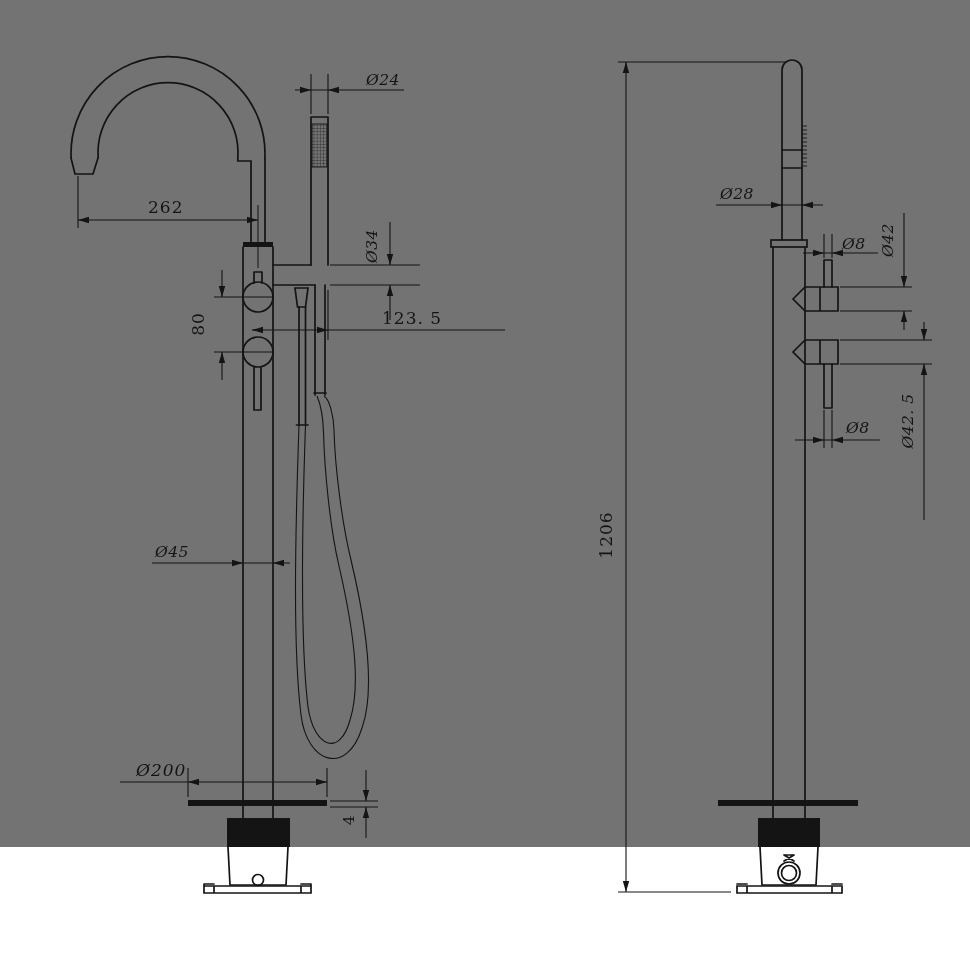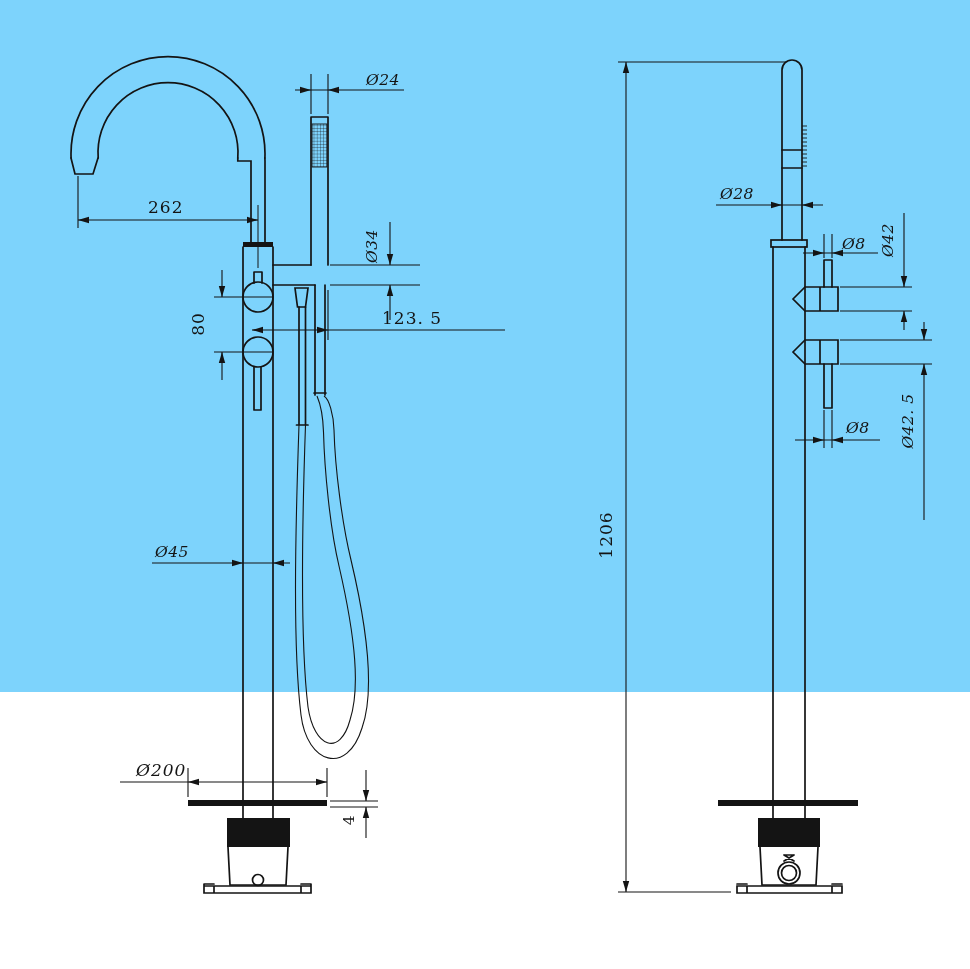--- a/index.html
+++ b/index.html
@@ -1,16 +1,16 @@
 <!DOCTYPE html>
 <html><head>
 <meta charset="utf-8">
 <style>
   html,body{margin:0;padding:0;background:#ffffff;width:970px;height:969px;overflow:hidden;}
-  .sheet{position:relative;width:970px;height:692px;background:#7dd3fc;}
+  .sheet{position:relative;width:970px;height:847px;background:#737373;}
   svg{display:block;}
   svg text{font-family:"DejaVu Serif","Liberation Serif",serif;fill:#141414;}
   .dim-t{font-size:17px;letter-spacing:1px;}
   .dim-s{font-size:15.5px;letter-spacing:0.5px;}
   .it{font-style:italic;}
   .outline{stroke:#141414;stroke-width:1.7;fill:none;stroke-linecap:round;}
   .thin{stroke:#141414;stroke-width:1.1;fill:none;}
   .hair{stroke:#141414;stroke-width:1;fill:none;}
   .solid{fill:#141414;stroke:none;}
   .tick{stroke:#141414;stroke-width:0.9;fill:none;}

